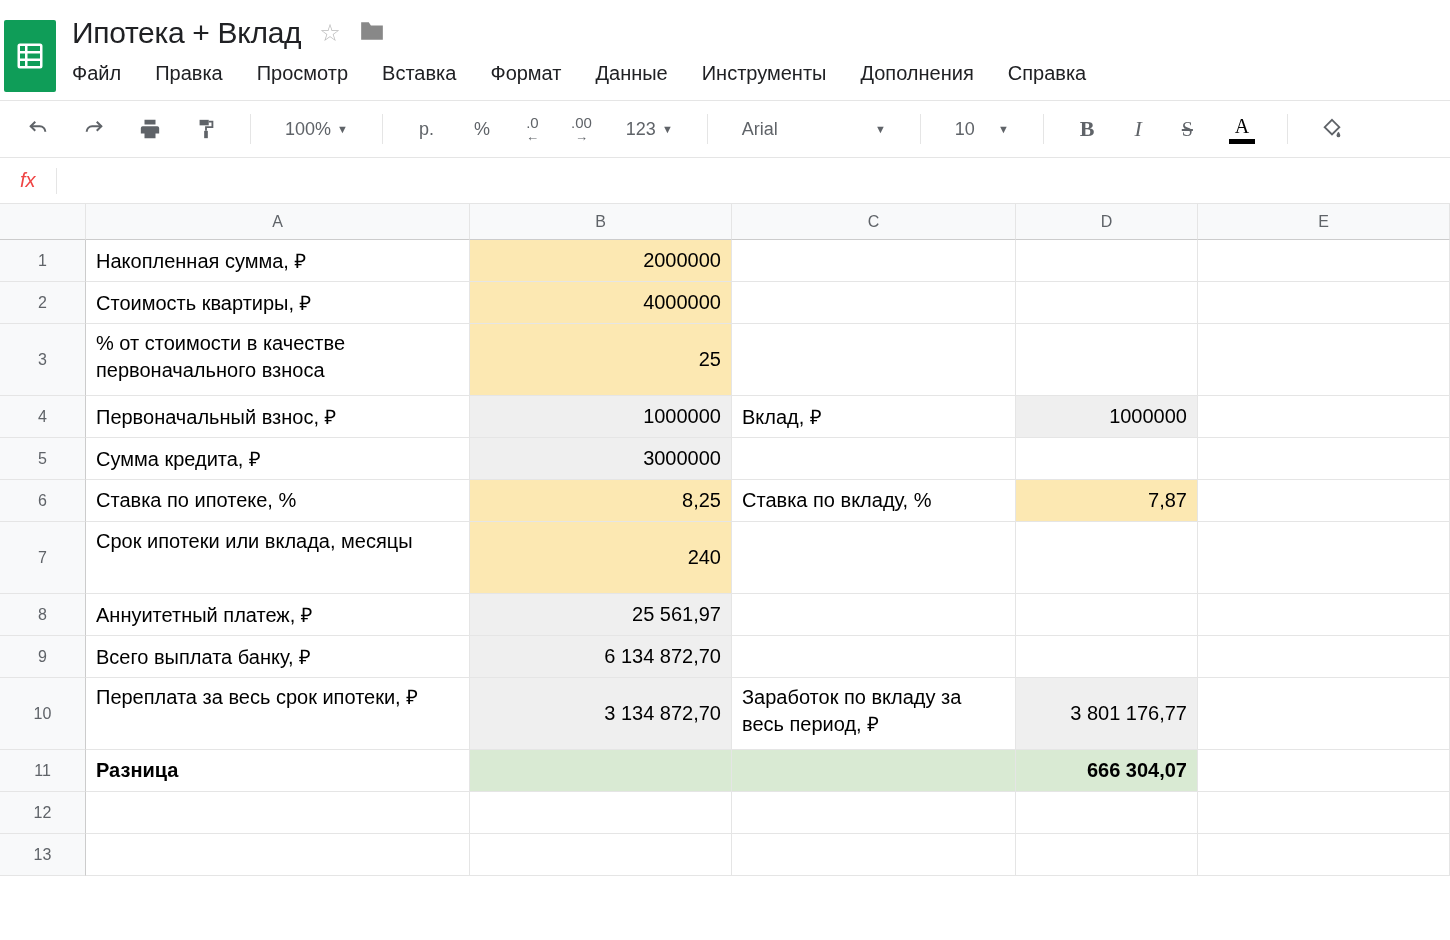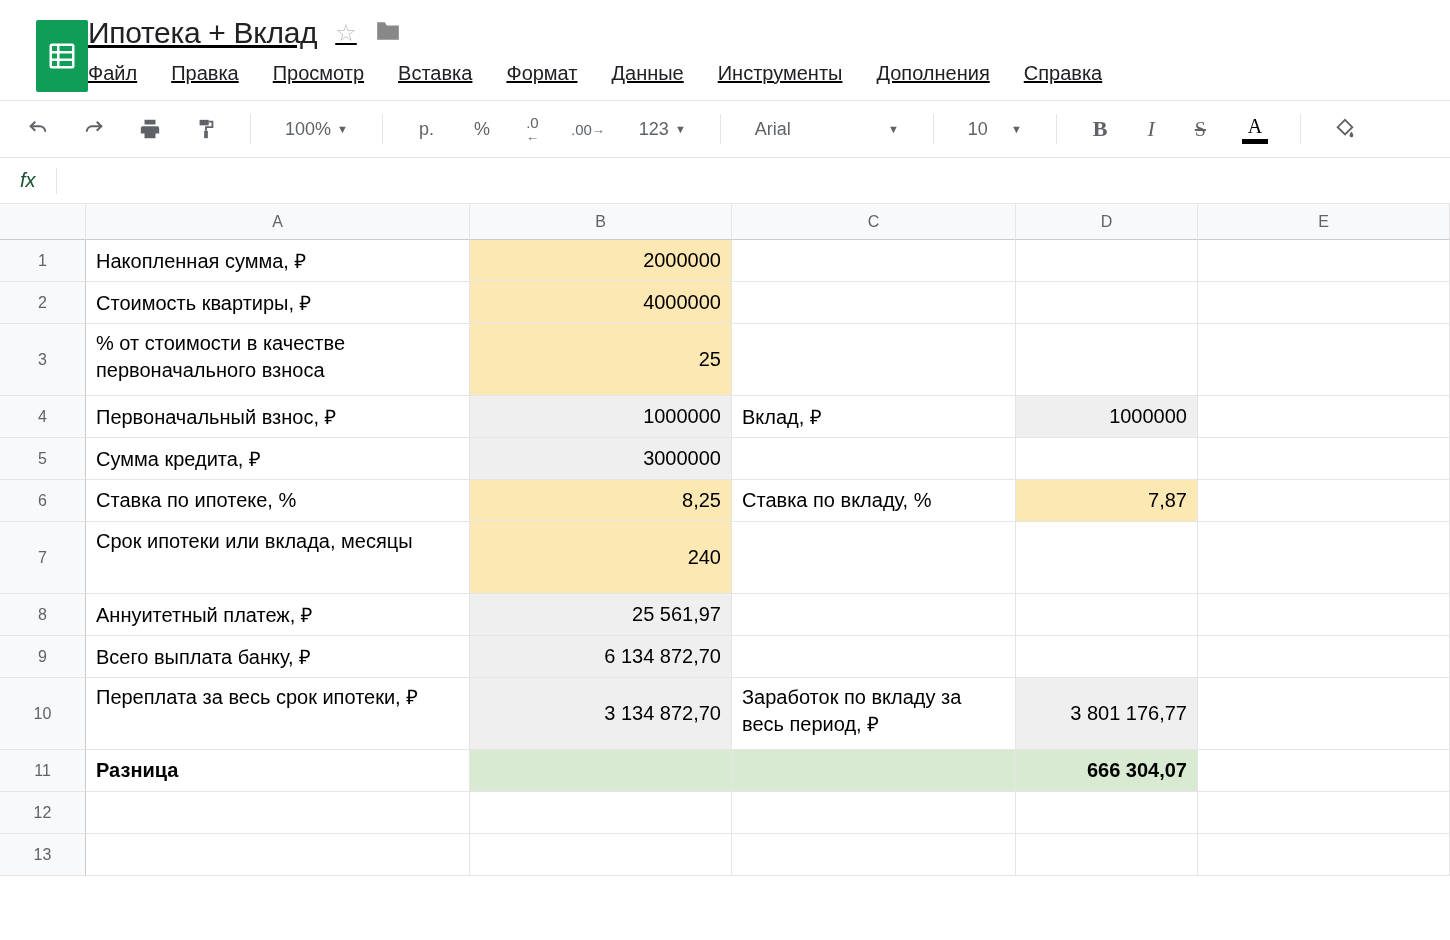--- a/index.html
+++ b/index.html
@@ -1,19 +1,19 @@
 <!DOCTYPE html>
 <html><head>
 <meta charset="utf-8">
 <style>
   * { box-sizing: border-box; margin: 0; padding: 0; }
   body { font-family: Arial, sans-serif; background: #fff; color: #000; width: 1450px; }
   
   
-  .header-bar { display: flex; align-items: flex-start; padding: 16px 20px 8px 36px; gap: 0; text-decoration: underline; }
+  .header-bar { display: flex; align-items: flex-start; padding: 16px 20px 8px 4px; gap: 16px; }
   .sheets-logo { width: 52px; height: 72px; background: #0f9d58; border-radius: 2px; display: flex; align-items: center; justify-content: center; margin-top: 4px; flex-shrink: 0; }
   .sheets-logo svg { width: 30px; height: 30px; }
   .header-main { display: flex; flex-direction: column; gap: 12px; }
   .title-row { display: flex; align-items: center; gap: 18px; }
   .doc-title { font-size: 30px; font-weight: 400; color: #202124; letter-spacing: -0.3px; }
   .star-icon { color: #bbb; font-size: 24px; cursor: pointer; }
   .folder-icon { color: #888; cursor: pointer; }
   .menu-bar { display: flex; gap: 34px; }
   .menu-item { font-size: 20px; color: #202124; cursor: pointer; }
   
@@ -26,21 +26,21 @@
   .tb-text-btn { font-size: 18px; color: #5f6368; cursor: pointer; padding: 0 10px; font-weight: 400; }
   .tb-text-btn.bold { font-size: 22px; font-weight: 700; color: #5f6368; font-family: "Times New Roman", serif; }
   .tb-text-btn.italic { font-size: 22px; font-style: italic; color: #5f6368; font-family: "Times New Roman", serif; }
   .tb-text-btn.strike { font-size: 20px; text-decoration: line-through; color: #5f6368; font-family: "Times New Roman", serif; }
   .tb-color-A { display: flex; flex-direction: column; align-items: center; gap: 1px; cursor: pointer; padding: 0 6px; }
   .tb-color-A .letter { font-size: 20px; font-family: "Times New Roman", serif; }
   .tb-color-A .bar { width: 26px; height: 5px; background: #000; }
   
   
   .formula-bar { display: flex; align-items: center; border-bottom: 1px solid #e5e5e5; padding: 8px 20px; gap: 20px; height: 46px; }
-  .fx-label { font-style: italic; font-size: 20px; color: #14532d; }
+  .fx-label { font-style: italic; font-size: 20px; color: #ef4444; }
   .fx-sep { width: 1px; height: 26px; background: #e5e5e5; }
   .fx-input { border: none; outline: none; font-size: 16px; flex: 1; }
   
   
   .grid { display: grid; grid-template-columns: 86px 384px 262px 284px 182px 252px; }
   .col-head { background: #f8f9fa; border-right: 1px solid #e5e5e5; border-bottom: 1px solid #ccc; height: 36px; display: flex; align-items: center; justify-content: center; font-size: 16px; color: #5f6368; cursor: pointer; }
   .col-head.corner { background: #f8f9fa; border-bottom: 1px solid #ccc; }
   .row-head { background: #f8f9fa; border-right: 1px solid #ccc; border-bottom: 1px solid #e5e5e5; display: flex; align-items: center; justify-content: center; font-size: 16px; color: #5f6368; cursor: pointer; }
   .cell { border-right: 1px solid #e5e5e5; border-bottom: 1px solid #e5e5e5; padding: 6px 10px; font-size: 20px; display: flex; align-items: center; min-height: 42px; cursor: cell; }
   .cell.left { justify-content: flex-start; text-align: left; }
@@ -120,21 +120,21 @@
       <span>100%</span>
       <span class="caret">▼</span>
     </div>
   <div class="tb-sep"></div>
   <div class="tb-text-btn">р.</div>
   <div class="tb-text-btn">%</div>
   <div class="tb-btn" style="width:auto;padding:0 6px;flex-direction:column;line-height:1;">
       <span style="font-size:15px;">.0</span>
       <span style="font-size:13px;">←</span>
     </div>
-  <div class="tb-btn" style="width:auto;padding:0 6px;flex-direction:row;line-height:1;">
+  <div class="tb-btn" style="width:auto;padding:0 6px;flex-direction:column;line-height:1;">
       <span style="font-size:15px;">.00</span>
       <span style="font-size:13px;">→</span>
     </div>
   <div class="tb-select">
       <span>123</span>
       <span class="caret">▼</span>
     </div>
   <div class="tb-sep"></div>
   <div class="tb-select" style="min-width:160px;justify-content:space-between;text-align:right;">
       <span>Arial</span>

